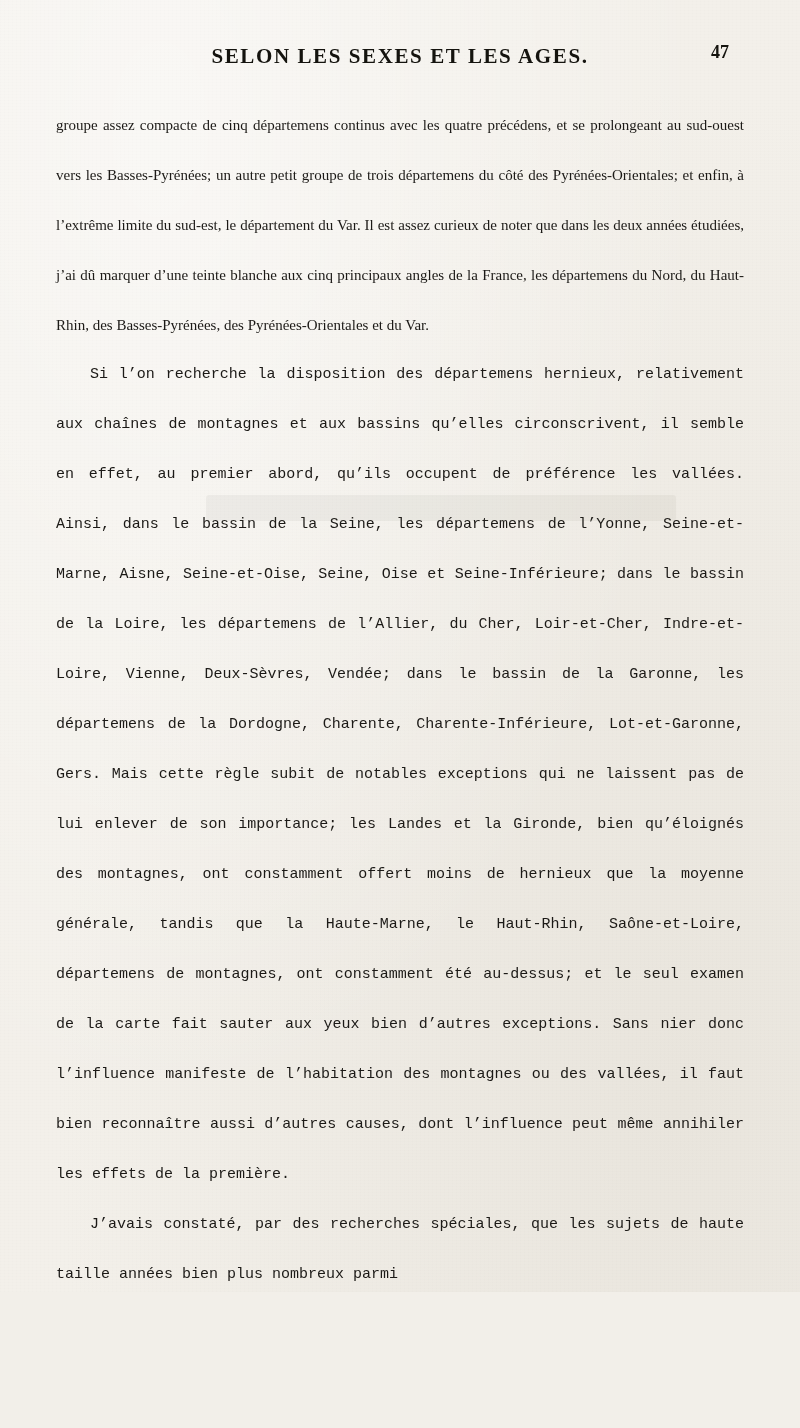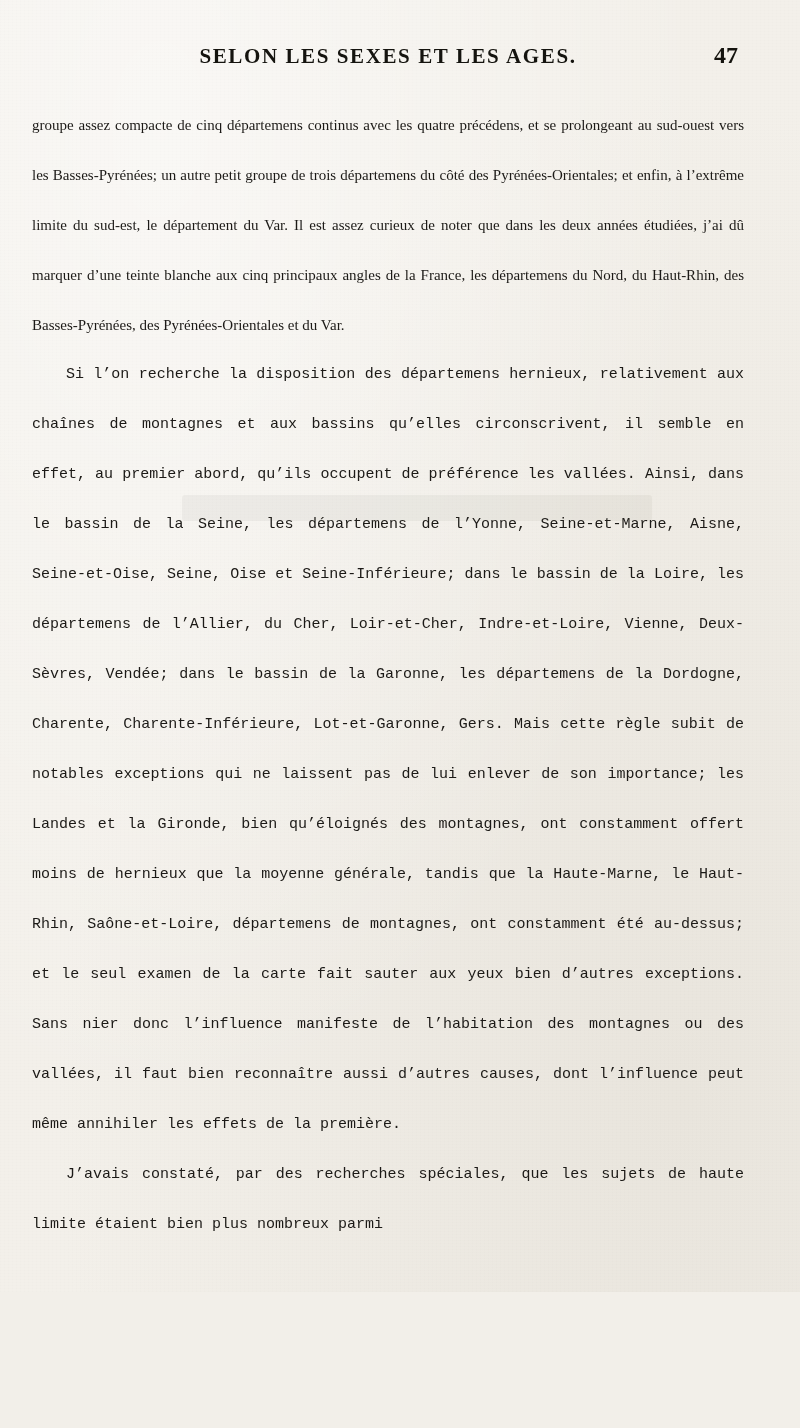--- a/index.html
+++ b/index.html
@@ -12,21 +12,21 @@
     background: #f2efe9;
     font-family: "Liberation Serif", serif;
     color: #1b1a18;
     overflow: hidden;
   }
   .page {
     position: relative;
     width: 800px;
     height: 1292px;
     box-sizing: border-box;
-    padding: 40px 52px 20px 28px;
+    padding: 40px 52px 20px 52px;
     background:
       radial-gradient(ellipse at 20% 10%, rgba(255,255,255,0.55), rgba(255,255,255,0) 60%),
       radial-gradient(ellipse at 85% 85%, rgba(214,208,196,0.35), rgba(255,255,255,0) 65%),
       #f3f0ea;
   }
   .page::after {
     content: "";
     position: absolute;
     inset: 0;
     pointer-events: none;
@@ -48,23 +48,23 @@
     text-align: center;
     font-size: 21px;
     letter-spacing: 1.6px;
     font-weight: 700;
     font-variant: small-caps;
     text-transform: uppercase;
     color: #15140f;
   }
   .folio {
     position: absolute;
-    right: 4px;
+    right: 13px;
     top: 2px;
-    font-size: 24px;
+    font-size: 18px;
     font-weight: 700;
     color: #15140f;
   }
   .body-text {
     position: relative;
     font-size: 15px;
     line-height: 50px;
     text-align: justify;
     text-justify: inter-word;
     color: #1c1a17;
@@ -97,16 +97,16 @@
 
   <div class="header">
     <div class="running-head">Selon les sexes et les ages.</div>
     <div class="folio">47</div>
   </div>
 
   <div class="body-text">
     <div class="ghost"></div>
     <p>groupe assez compacte de cinq départemens continus avec les quatre précédens, et se prolongeant au sud-ouest vers les Basses-Pyrénées; un autre petit groupe de trois départemens du côté des Pyrénées-Orientales; et enfin, à l’extrême limite du sud-est, le département du Var. Il est assez curieux de noter que dans les deux années étudiées, j’ai dû marquer d’une teinte blanche aux cinq principaux angles de la France, les départemens du Nord, du Haut-Rhin, des Basses-Pyrénées, des Pyrénées-Orientales et du Var.</p>
     <p class="indented">Si l’on recherche la disposition des départemens hernieux, relativement aux chaînes de montagnes et aux bassins qu’elles circonscrivent, il semble en effet, au premier abord, qu’ils occupent de préférence les vallées. Ainsi, dans le bassin de la Seine, les départemens de l’Yonne, Seine-et-Marne, Aisne, Seine-et-Oise, Seine, Oise et Seine-Inférieure; dans le bassin de la Loire, les départemens de l’Allier, du Cher, Loir-et-Cher, Indre-et-Loire, Vienne, Deux-Sèvres, Vendée; dans le bassin de la Garonne, les départemens de la Dordogne, Charente, Charente-Inférieure, Lot-et-Garonne, Gers. Mais cette règle subit de notables exceptions qui ne laissent pas de lui enlever de son importance; les Landes et la Gironde, bien qu’éloignés des montagnes, ont constamment offert moins de hernieux que la moyenne générale, tandis que la Haute-Marne, le Haut-Rhin, Saône-et-Loire, départemens de montagnes, ont constamment été au-dessus; et le seul examen de la carte fait sauter aux yeux bien d’autres exceptions. Sans nier donc l’influence manifeste de l’habitation des montagnes ou des vallées, il faut bien reconnaître aussi d’autres causes, dont l’influence peut même annihiler les effets de la première.</p>
-    <p class="indented">J’avais constaté, par des recherches spéciales, que les sujets de haute limite étaient bien plus nombreux parmi</p>
+    <p class="indented">J’avais constaté, par des recherches spéciales, que les sujets de haute taille années bien plus nombreux parmi</p>
   </div>
 
 </div>
 
 </body></html>

